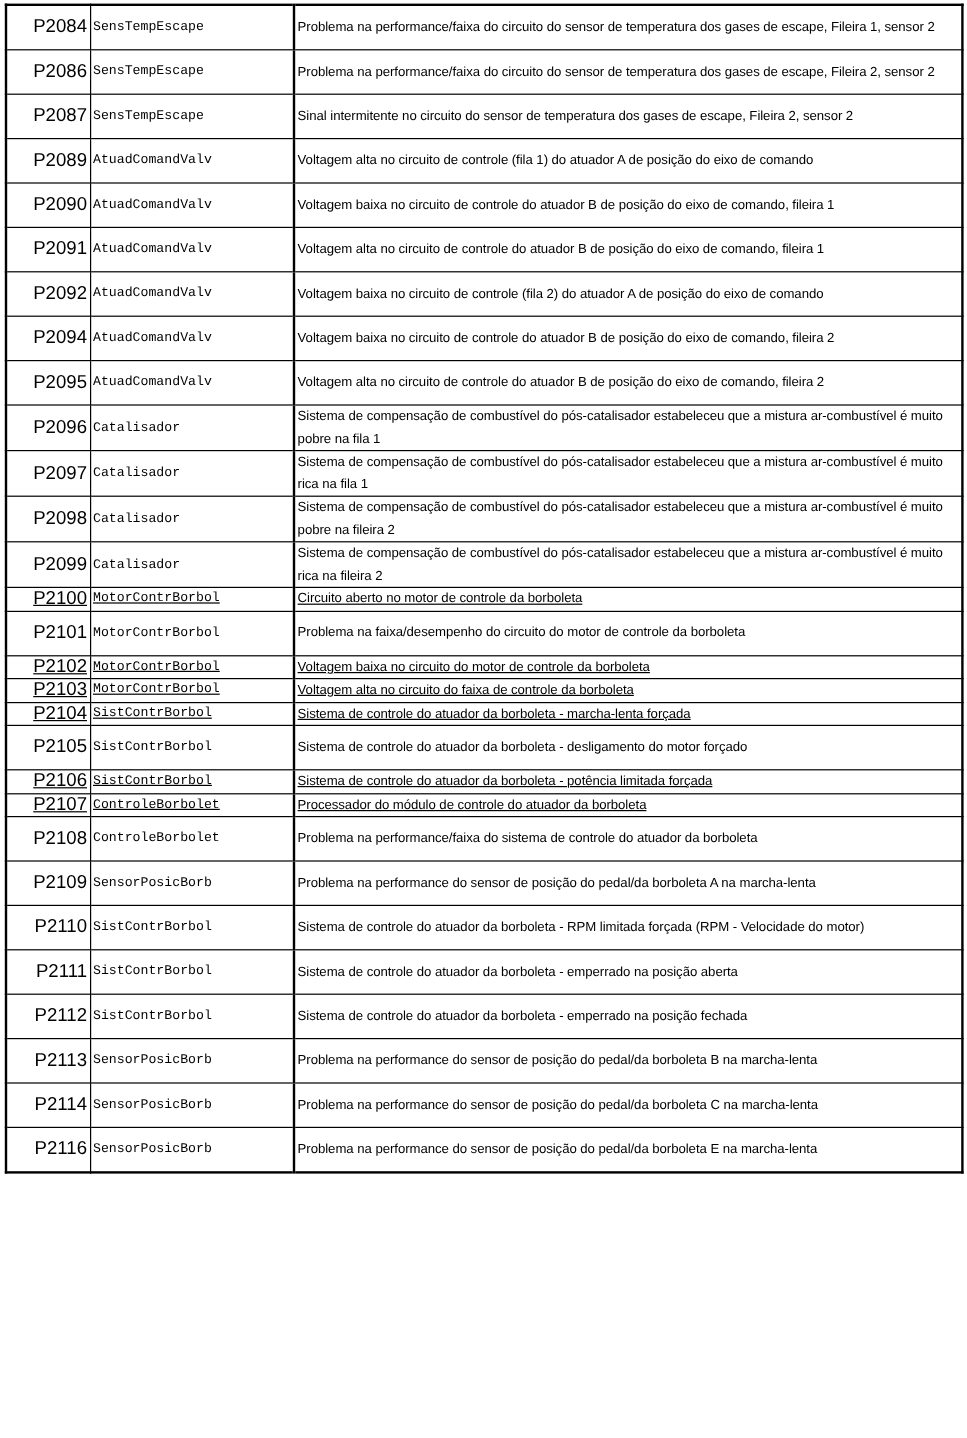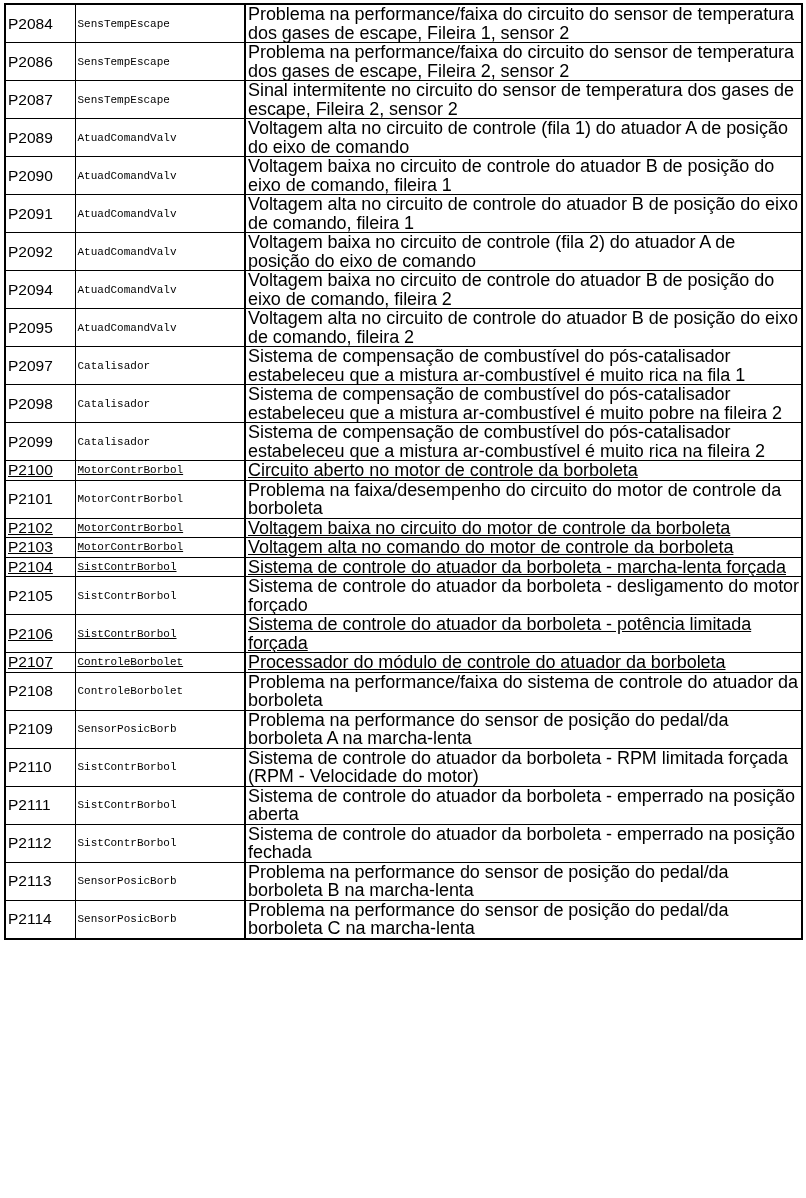--- a/index.html
+++ b/index.html
@@ -22,33 +22,33 @@
     padding: 0 2px;
     color: #000;
     vertical-align: middle;
     overflow: hidden;
   }
   table.dtc tr.r2 td { height: 36px; }
   table.dtc tr.r1 td { height: 18px; text-decoration: underline; }
   td.code {
     font-family: "Liberation Sans", sans-serif;
     font-size: 15.5px;
-    text-align: left;
+    text-align: right;
     white-space: nowrap;
   }
   td.sys {
     font-family: "Liberation Mono", monospace;
     font-size: 11px;
     color: #555;
     white-space: nowrap;
     border-right: 2.5px solid #000 !important;
   }
   td.desc {
     font-family: "Liberation Sans", sans-serif;
-    font-size: 18px;
+    font-size: 11px;
     line-height: 18.5px;
     padding-left: 2px;
     letter-spacing: -0.05px;
   }
 </style>
 </head>
 <body>
 
 <div class="table-wrap">
   <table class="dtc">
@@ -97,20 +97,25 @@
           <td class="code">P2094</td>
           <td class="sys">AtuadComandValv</td>
           <td class="desc">Voltagem baixa no circuito de controle do atuador B de posição do eixo de comando, fileira 2</td>
         </tr>
         <tr class="r2">
           <td class="code">P2095</td>
           <td class="sys">AtuadComandValv</td>
           <td class="desc">Voltagem alta no circuito de controle do atuador B de posição do eixo de comando, fileira 2</td>
         </tr>
         <tr class="r2">
+          <td class="code">P2096</td>
+          <td class="sys">Catalisador</td>
+          <td class="desc">Sistema de compensação de combustível do pós-catalisador estabeleceu que a mistura ar-combustível é muito pobre na fila 1</td>
+        </tr>
+        <tr class="r2">
           <td class="code">P2097</td>
           <td class="sys">Catalisador</td>
           <td class="desc">Sistema de compensação de combustível do pós-catalisador estabeleceu que a mistura ar-combustível é muito rica na fila 1</td>
         </tr>
         <tr class="r2">
           <td class="code">P2098</td>
           <td class="sys">Catalisador</td>
           <td class="desc">Sistema de compensação de combustível do pós-catalisador estabeleceu que a mistura ar-combustível é muito pobre na fileira 2</td>
         </tr>
         <tr class="r2">
@@ -129,21 +134,21 @@
           <td class="desc">Problema na faixa/desempenho do circuito do motor de controle da borboleta</td>
         </tr>
         <tr class="r1">
           <td class="code">P2102</td>
           <td class="sys">MotorContrBorbol</td>
           <td class="desc">Voltagem baixa no circuito do motor de controle da borboleta</td>
         </tr>
         <tr class="r1">
           <td class="code">P2103</td>
           <td class="sys">MotorContrBorbol</td>
-          <td class="desc">Voltagem alta no comando do motor de controle da borboleta</td>
+          <td class="desc">Voltagem alta no circuito do faixa de controle da borboleta</td>
         </tr>
         <tr class="r1">
           <td class="code">P2104</td>
           <td class="sys">SistContrBorbol</td>
           <td class="desc">Sistema de controle do atuador da borboleta - marcha-lenta forçada</td>
         </tr>
         <tr class="r2">
           <td class="code">P2105</td>
           <td class="sys">SistContrBorbol</td>
           <td class="desc">Sistema de controle do atuador da borboleta - desligamento do motor forçado</td>
@@ -185,16 +190,21 @@
         </tr>
         <tr class="r2">
           <td class="code">P2113</td>
           <td class="sys">SensorPosicBorb</td>
           <td class="desc">Problema na performance do sensor de posição do pedal/da borboleta B na marcha-lenta</td>
         </tr>
         <tr class="r2">
           <td class="code">P2114</td>
           <td class="sys">SensorPosicBorb</td>
           <td class="desc">Problema na performance do sensor de posição do pedal/da borboleta C na marcha-lenta</td>
+        </tr>
+        <tr class="r2">
+          <td class="code">P2116</td>
+          <td class="sys">SensorPosicBorb</td>
+          <td class="desc">Problema na performance do sensor de posição do pedal/da borboleta E na marcha-lenta</td>
         </tr>
       </tbody>
   </table>
 </div>
 
 </body></html>

